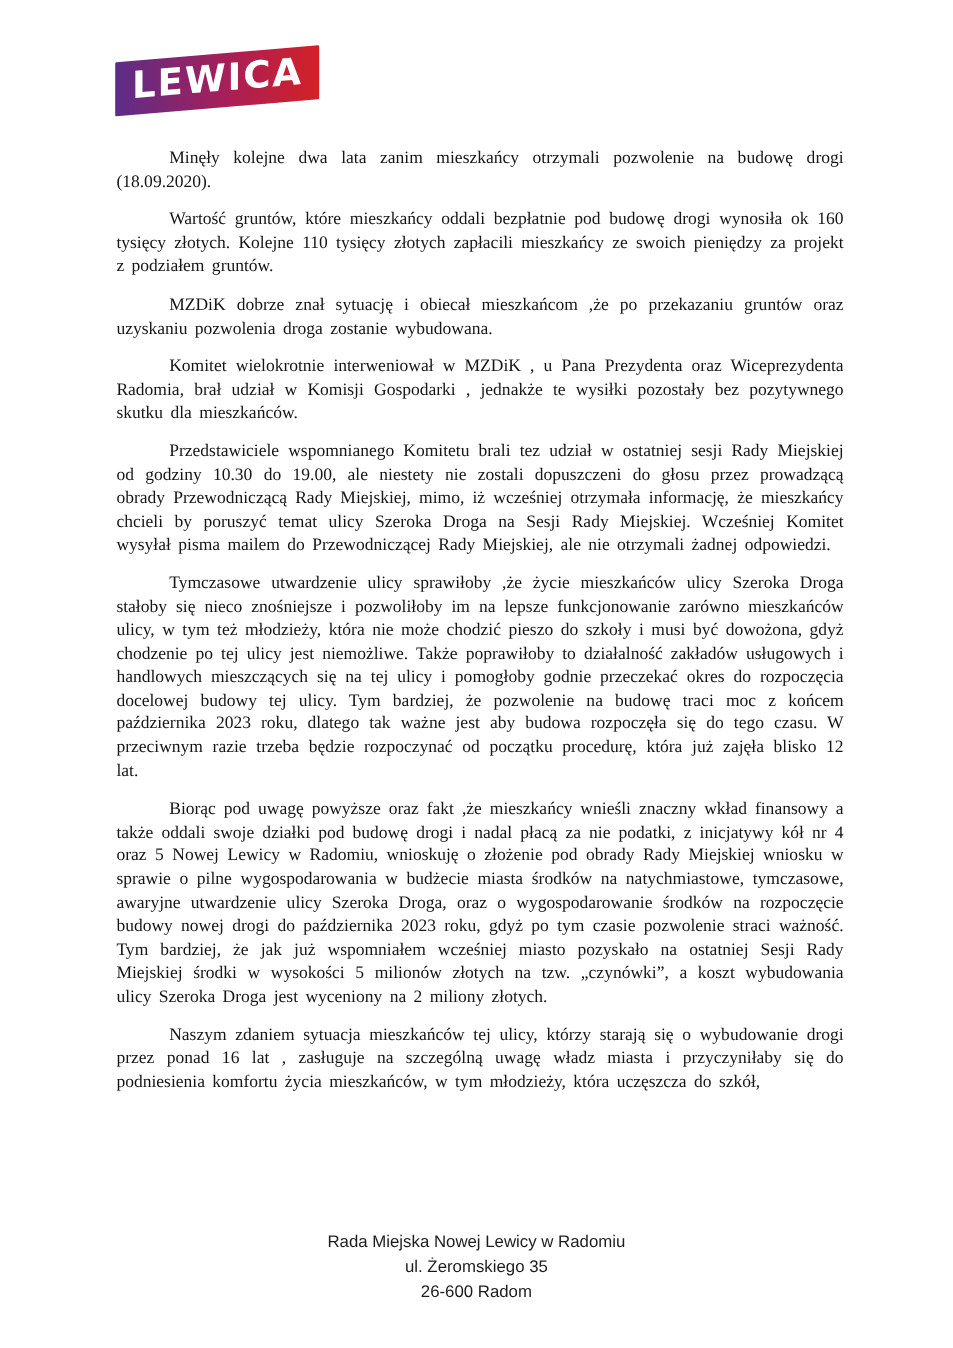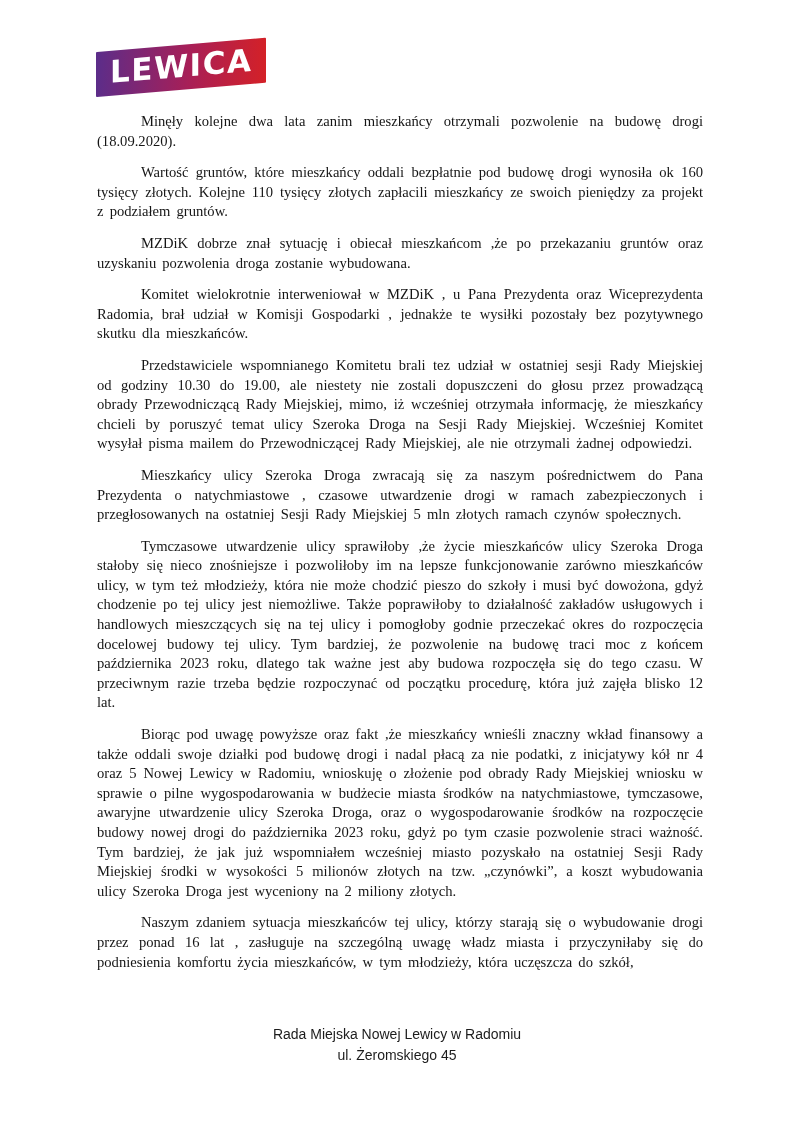--- a/index.html
+++ b/index.html
@@ -44,21 +44,21 @@
     top: 112px;
     width: 606px;
     font-family: "Liberation Serif", "DejaVu Serif", serif;
     font-size: 14.6px;
     line-height: 19.6px;
     text-align: justify;
     color: #151515;
     word-spacing: 2.5px;
   }
   .content p {
-    margin: 0 0 12px 0;
+    margin: 11px 0 12px 0;
     text-indent: 44px;
   }
   
   .footer {
     position: absolute;
     left: 0;
     width: 100%;
     top: 1024px;
     text-align: center;
     font-family: "Liberation Sans", sans-serif;
@@ -80,24 +80,24 @@
       <span class="logo-text">LEWICA</span>
     </div>
   </div>
 
   <div class="content">
     <p>Minęły kolejne dwa lata zanim mieszkańcy otrzymali pozwolenie na budowę drogi (18.09.2020).</p>
     <p>Wartość gruntów, które mieszkańcy oddali bezpłatnie pod budowę drogi wynosiła ok 160 tysięcy złotych. Kolejne 110 tysięcy złotych zapłacili mieszkańcy ze swoich pieniędzy za projekt z podziałem gruntów.</p>
     <p>MZDiK dobrze znał sytuację i obiecał mieszkańcom ,że po przekazaniu gruntów oraz uzyskaniu pozwolenia droga zostanie wybudowana.</p>
     <p>Komitet wielokrotnie interweniował w MZDiK , u Pana Prezydenta oraz Wiceprezydenta Radomia, brał udział w Komisji Gospodarki , jednakże te wysiłki pozostały bez pozytywnego skutku dla mieszkańców.</p>
     <p>Przedstawiciele wspomnianego Komitetu brali tez udział w ostatniej sesji Rady Miejskiej od godziny 10.30 do 19.00, ale niestety nie zostali dopuszczeni do głosu przez prowadzącą obrady Przewodniczącą Rady Miejskiej, mimo, iż wcześniej otrzymała informację, że mieszkańcy chcieli by poruszyć temat ulicy Szeroka Droga na Sesji Rady Miejskiej. Wcześniej Komitet wysyłał pisma mailem do Przewodniczącej Rady Miejskiej, ale nie otrzymali żadnej odpowiedzi.</p>
-    <p>Mieszkańcy ulicy Szeroka Droga zwracają się za naszym pośrednictwem do Pana Prezydenta o natychmiastowe , czasowe utwardzenie drogi w ramach zabezpieczonych i przegłosowanych na ostatniej Sesji Rady Miejskiej 5 mln złotych ramach czynów społecznych.</p>
     <p>Tymczasowe utwardzenie ulicy sprawiłoby ,że życie mieszkańców ulicy Szeroka Droga stałoby się nieco znośniejsze i pozwoliłoby im na lepsze funkcjonowanie zarówno mieszkańców ulicy, w tym też młodzieży, która nie może chodzić pieszo do szkoły i musi być dowożona, gdyż chodzenie po tej ulicy jest niemożliwe. Także poprawiłoby to działalność zakładów usługowych i handlowych mieszczących się na tej ulicy i pomogłoby godnie przeczekać okres do rozpoczęcia docelowej budowy tej ulicy. Tym bardziej, że pozwolenie na budowę traci moc z końcem października 2023 roku, dlatego tak ważne jest aby budowa rozpoczęła się do tego czasu. W przeciwnym razie trzeba będzie rozpoczynać od początku procedurę, która już zajęła blisko 12 lat.</p>
     <p>Biorąc pod uwagę powyższe oraz fakt ,że mieszkańcy wnieśli znaczny wkład finansowy a także oddali swoje działki pod budowę drogi i nadal płacą za nie podatki, z inicjatywy kół nr 4 oraz 5 Nowej Lewicy w Radomiu, wnioskuję o złożenie pod obrady Rady Miejskiej wniosku w sprawie o pilne wygospodarowania w budżecie miasta środków na natychmiastowe, tymczasowe, awaryjne utwardzenie ulicy Szeroka Droga, oraz o wygospodarowanie środków na rozpoczęcie budowy nowej drogi do października 2023 roku, gdyż po tym czasie pozwolenie straci ważność. Tym bardziej, że jak już wspomniałem wcześniej miasto pozyskało na ostatniej Sesji Rady Miejskiej środki w wysokości 5 milionów złotych na tzw. „czynówki”, a koszt wybudowania ulicy Szeroka Droga jest wyceniony na 2 miliony złotych.</p>
     <p>Naszym zdaniem sytuacja mieszkańców tej ulicy, którzy starają się o wybudowanie drogi przez ponad 16 lat , zasługuje na szczególną uwagę władz miasta i przyczyniłaby się do podniesienia komfortu życia mieszkańców, w tym młodzieży, która uczęszcza do szkół,</p>
   </div>
 
   <div class="footer">
     <div>Rada Miejska Nowej Lewicy w Radomiu</div>
-    <div>ul. Żeromskiego 45</div>
+    <div>ul. Żeromskiego 35</div>
+    <div>26-600 Radom</div>
   </div>
 
 </div>
 
 </body></html>

